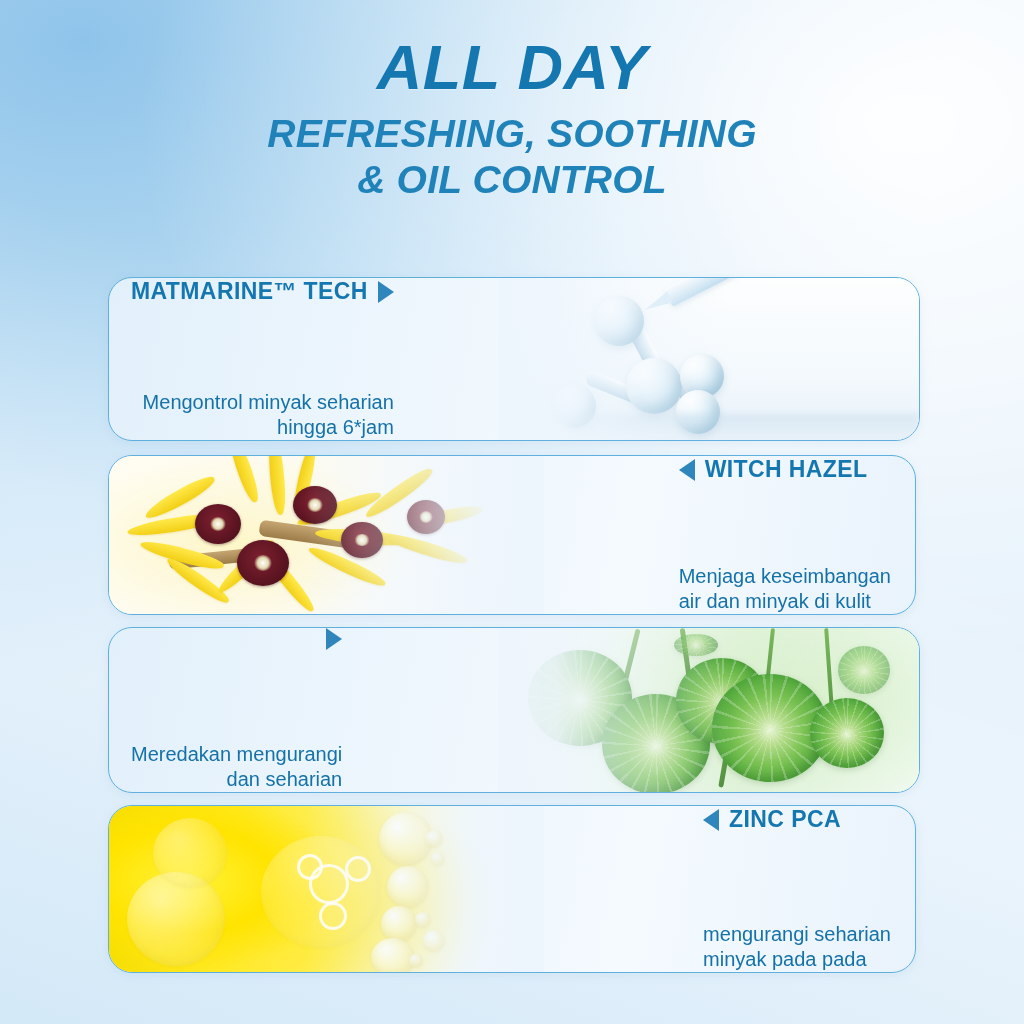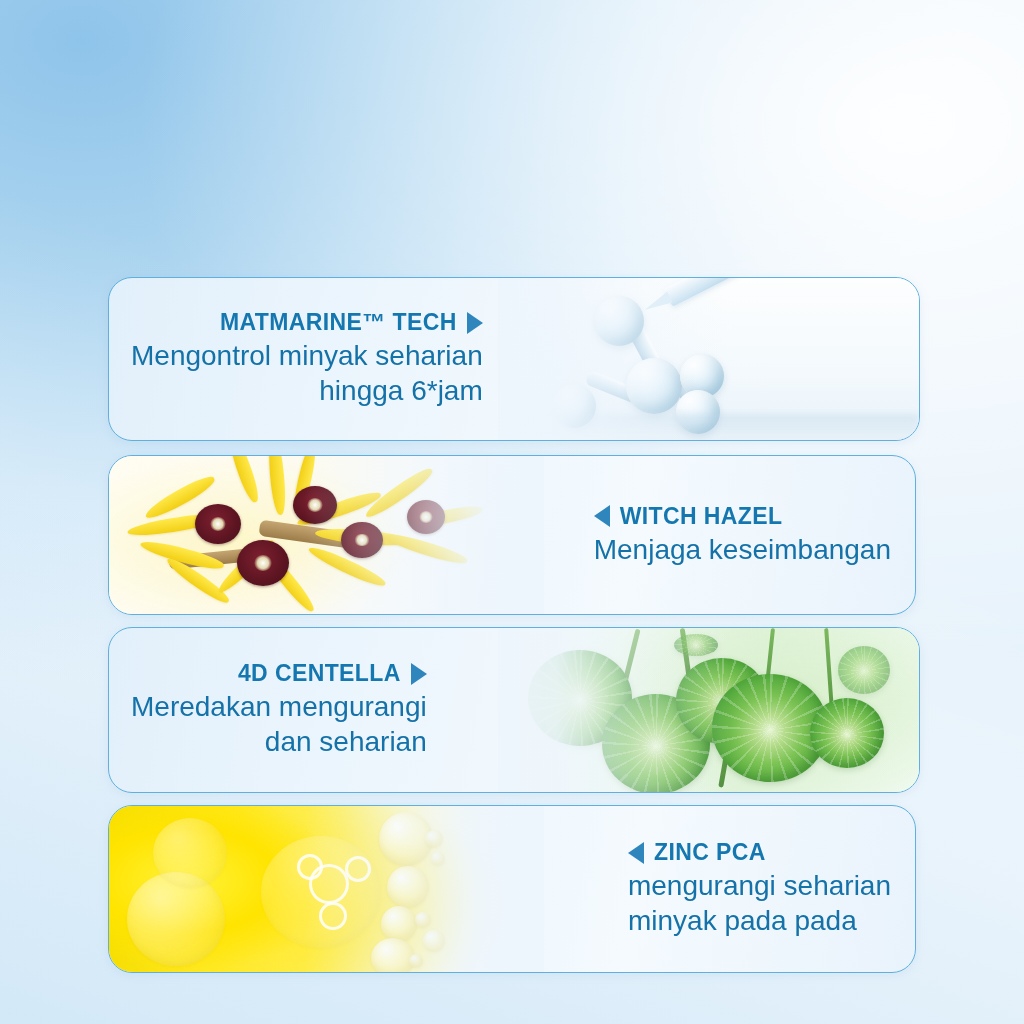--- a/index.html
+++ b/index.html
@@ -81,21 +81,21 @@
     height: 100%;
   }
 
   
   .txt {
     position: absolute;
     top: 0;
     height: 100%;
     display: flex;
     flex-direction: column;
-    justify-content: center;
+    justify-content: space-between;
     z-index: 3;
   }
   .txt.right-side { right: 24px; align-items: flex-start; }
   .txt.left-side  { left: 22px;  align-items: flex-end; }
 
   .head-row {
     display: flex;
     align-items: center;
     gap: 10px;
     margin-bottom: 3px;
@@ -115,21 +115,21 @@
     border-top: 11px solid transparent;
     border-bottom: 11px solid transparent;
     border-left: 16px solid #2f86bd;
   }
   .tri-left {
     border-top: 11px solid transparent;
     border-bottom: 11px solid transparent;
     border-right: 16px solid #2f86bd;
   }
   .desc {
-    font-size: 28px;
+    font-size: 20px;
     color: #1572a8;
     line-height: 1.24;
     white-space: nowrap;
   }
   .txt.left-side .desc { text-align: right; }
   .txt.right-side .desc { text-align: left; }
 
   
   .imgpanel {
     position: absolute;
@@ -276,20 +276,27 @@
     border-radius: 50%;
     border: 3px solid rgba(255,255,255,0.85);
     background: rgba(255,255,255,0.06);
   }
 </style>
 </head>
 <body>
 
 <div id="poster">
 
+  <div class="headings">
+    <h1 class="title-main">ALL DAY</h1>
+    <h2 class="title-sub">
+      <span class="l1">REFRESHING, SOOTHING</span>
+      <span class="l2">&amp; OIL CONTROL</span>
+    </h2>
+  </div>
 
   <div class="card card-1">
     <div class="card-inner">
       <div class="imgpanel on-right">
         <div class="scene-molecule">
 
           <div class="mol-bond" style="left:112px; top:62px; width:70px; height:16px; transform:rotate(62deg);"></div>
           <div class="mol-bond" style="left:148px; top:96px; width:66px; height:15px; transform:rotate(12deg);"></div>
           <div class="mol-bond" style="left:86px;  top:104px; width:70px; height:15px; transform:rotate(22deg);"></div>
           <div class="mol-bond" style="left:160px; top:110px; width:60px; height:15px; transform:rotate(50deg);"></div>
@@ -349,20 +356,21 @@
         </div>
         <div class="fade-left"></div>
       </div>
       <div class="txt right-side">
         <div class="head-row">
           <span class="tri tri-left"></span>
           <span class="ing-name">WITCH HAZEL</span>
         </div>
         <div class="desc">
           <span>Menjaga keseimbangan</span><br>
+          <span>air dan minyak di kulit</span>
         </div>
       </div>
     </div>
   </div>
 
   <div class="card card-3">
     <div class="card-inner">
       <div class="imgpanel on-right">
         <div class="scene-centella">
           <div class="stem" style="left:128px; top:0px;   width:5px; height:80px; transform:rotate(14deg);"></div>
@@ -376,21 +384,20 @@
           <div class="leaf" style="left:178px; top:30px;  width:92px;  height:86px;"></div>
           <div class="leaf" style="left:214px; top:46px;  width:116px; height:108px;"></div>
           <div class="leaf" style="left:312px; top:70px;  width:74px;  height:70px;"></div>
           <div class="leaf" style="left:176px; top:6px;   width:44px;  height:22px; opacity:0.55;"></div>
           <div class="leaf" style="left:340px; top:18px;  width:52px;  height:48px; opacity:0.5;"></div>
         </div>
         <div class="fade-right"></div>
       </div>
       <div class="txt left-side">
         <div class="head-row">
-          <span class="ing-name">4D CENTELLA</span>
           <span class="tri tri-right"></span>
         </div>
         <div class="desc">
           <span>Meredakan mengurangi</span><br>
           <span>dan seharian</span>
         </div>
       </div>
     </div>
   </div>
 

